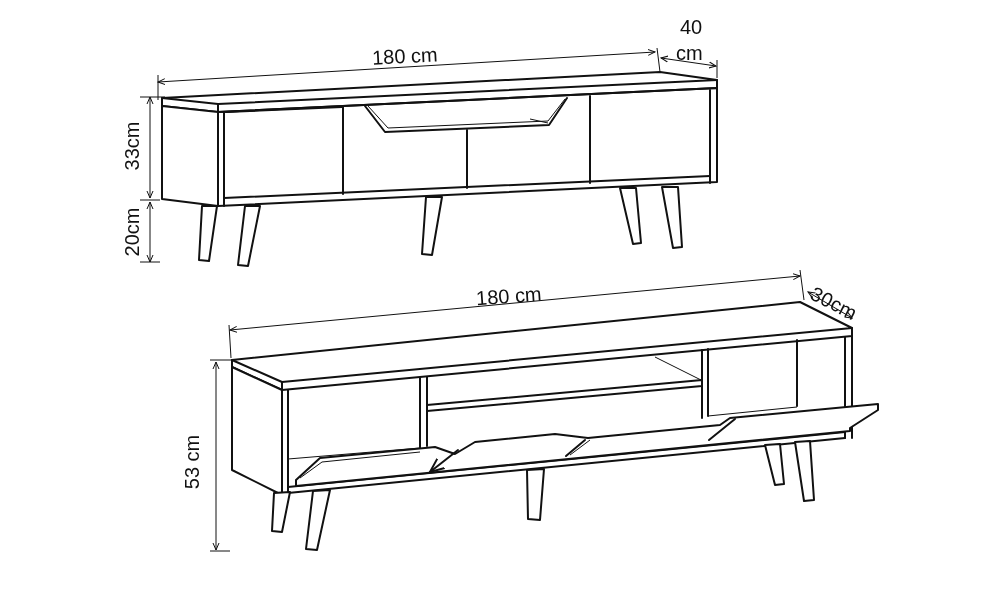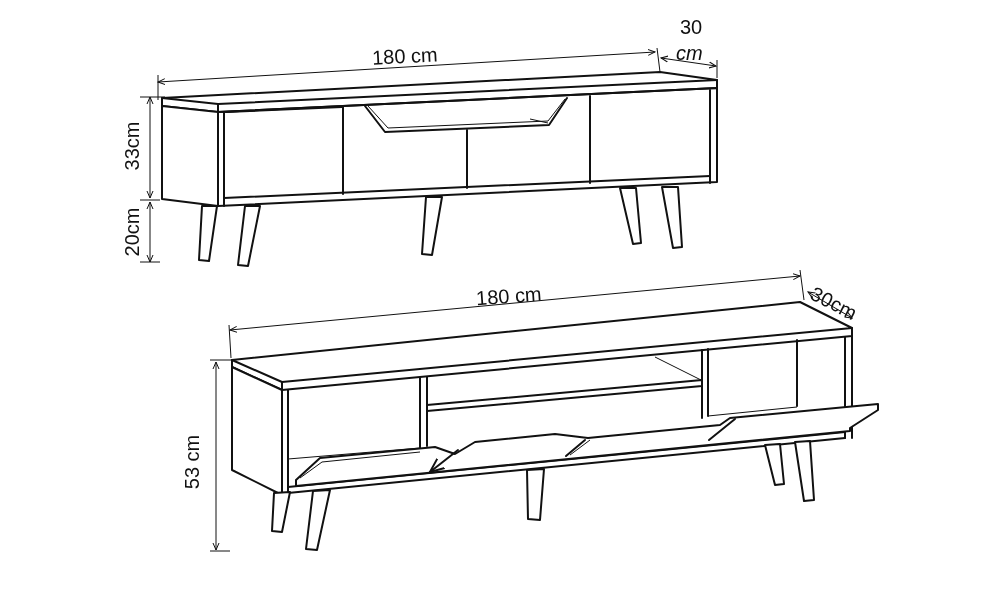--- a/index.html
+++ b/index.html
@@ -104,20 +104,20 @@
 
     <path class="fillw" d="M274,493 L290,492 L282,532 L272,531 Z"></path>
     <path class="fillw" d="M313,491 L330,490 L317,550 L306,549 Z"></path>
     <path class="fillw" d="M527,470 L544,469 L540,520 L528,519 Z"></path>
     <path class="fillw" d="M765,445 L780,444 L784,484 L775,485 Z"></path>
     <path class="fillw" d="M795,442 L810,441 L814,500 L804,501 Z"></path>
   </g>
 </svg>
 
 <div class="lbl" style="left:372px;top:46px;transform:rotate(-3deg);">180 cm</div>
-<div class="lbl" style="left:680px;top:17px;">30</div>
-<div class="lbl" style="left:676px;top:43px;font-style:italic;">cm</div>
+<div class="lbl" style="left:680px;top:17px;">40</div>
+<div class="lbl" style="left:676px;top:43px;">cm</div>
 <div class="lbl" style="left:108px;top:136px;transform:rotate(-90deg);transform-origin:center;">33cm</div>
 <div class="lbl" style="left:108px;top:222px;transform:rotate(-90deg);transform-origin:center;">20cm</div>
 
 <div class="lbl" style="left:476px;top:286px;transform:rotate(-4deg);">180 cm</div>
 <div class="lbl" style="left:812px;top:282px;transform:rotate(27deg);transform-origin:left center;">30cm</div>
 <div class="lbl" style="left:165px;top:452px;transform:rotate(-90deg);transform-origin:center;">53 cm</div>
 
 </body></html>

